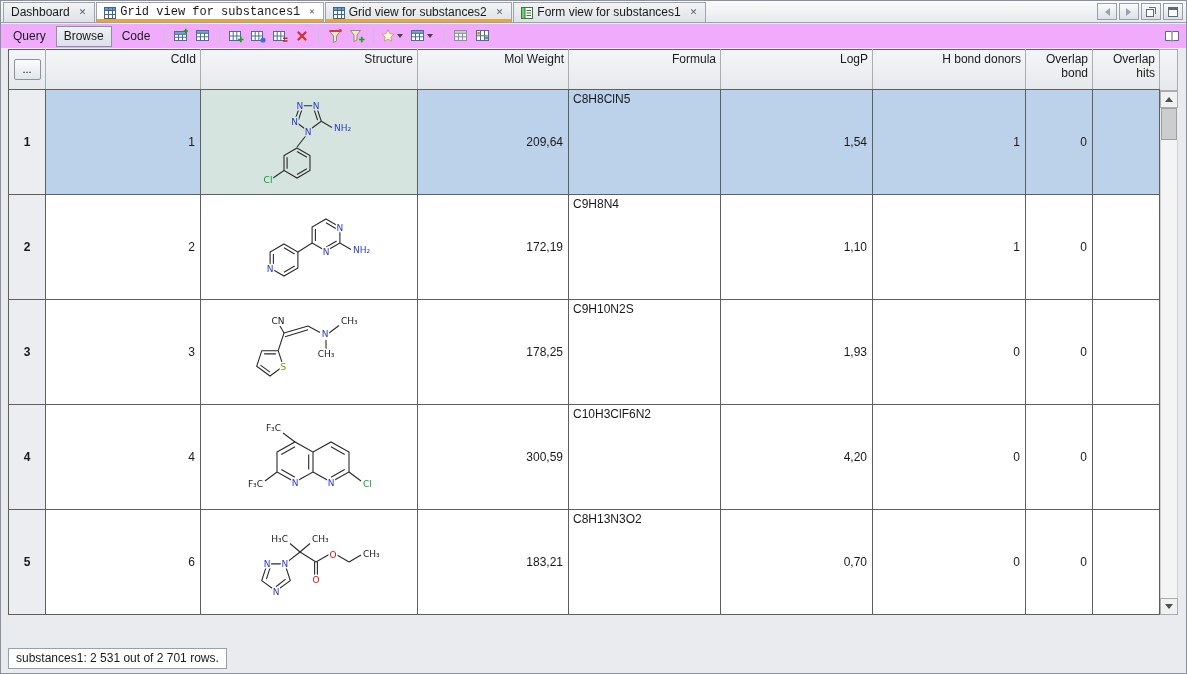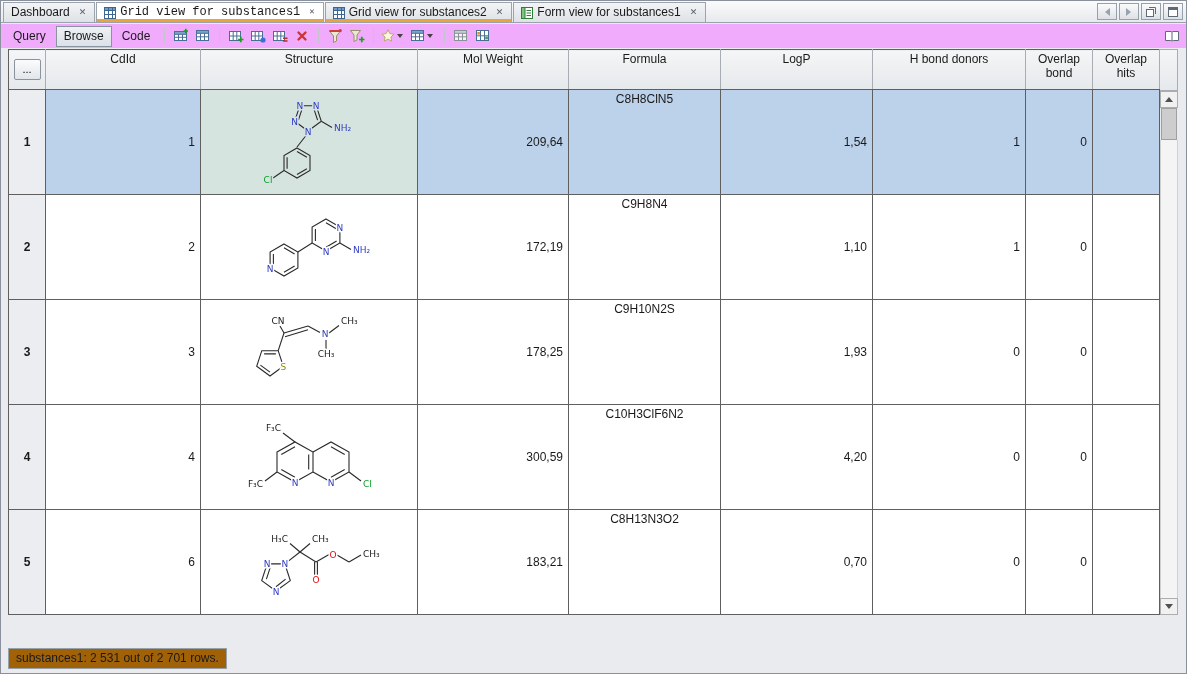--- a/index.html
+++ b/index.html
@@ -97,21 +97,21 @@
     table-layout: fixed;
     width: 1151px;
     background: #fff;
   }
   table.grid th {
     background: linear-gradient(#f4f5f6, #e6e9ec);
     border: 1px solid #a7adb3;
     border-bottom: 1px solid #5f5f5f;
     border-top: 1px solid #5f5f5f;
     font-weight: normal;
-    text-align: center; vertical-align: top;
+    text-align: right; vertical-align: top;
     padding: 2px 4px;
     height: 40px;
     line-height: 14px;
   }
   table.grid th.corner {
     padding: 0; text-align: center; vertical-align: middle;
     border-left: 1px solid #5f5f5f;
   }
   .dots-btn {
     width: 27px; height: 21px;
@@ -124,21 +124,21 @@
     height: 105px;
     background: #fff;
     overflow: hidden;
   }
   td.rh {
     background: #ebedf0 !important;
     text-align: center; vertical-align: middle;
     font-weight: bold;
   }
   td.num { text-align: right; vertical-align: middle; padding-right: 5px; }
-  td.formula { text-align: center; vertical-align: top; padding: 2px 4px; line-height: 14px; }
+  td.formula { text-align: left; vertical-align: top; padding: 2px 4px; line-height: 14px; }
   td.structure { padding: 0; text-align: center; vertical-align: middle; }
   tr.sel td { background: #bcd2ea; }
   tr.sel td.structure { background: #d6e4e0; }
   tr.partial td { height: 19px; vertical-align: top; }
 
   
   .mol { display: block; margin: 0 auto; }
   .mol .bonds path { fill: none; stroke: #2a2a2a; stroke-width: 1.1; }
   .mol text {
     font-family: "DejaVu Sans", sans-serif;
@@ -181,21 +181,21 @@
     background: #cdcdcd;
     border: 1px solid #a0a0a0;
   }
   .sb-track { flex: 1; background: #f4f4f4; border-left: 1px solid #d0d0d0; border-right: 1px solid #d0d0d0; }
 
   
   .statusbar {
     position: absolute; left: 7px; bottom: 4px;
     height: 21px; line-height: 19px;
     border: 1px solid #98a0a8;
-    background: #a16207;
+    background: #ffffff;
     padding: 0 7px;
   }
 </style>
 </head>
 <body>
 
 <div class="window">
 
   <div class="tabbar">
 

